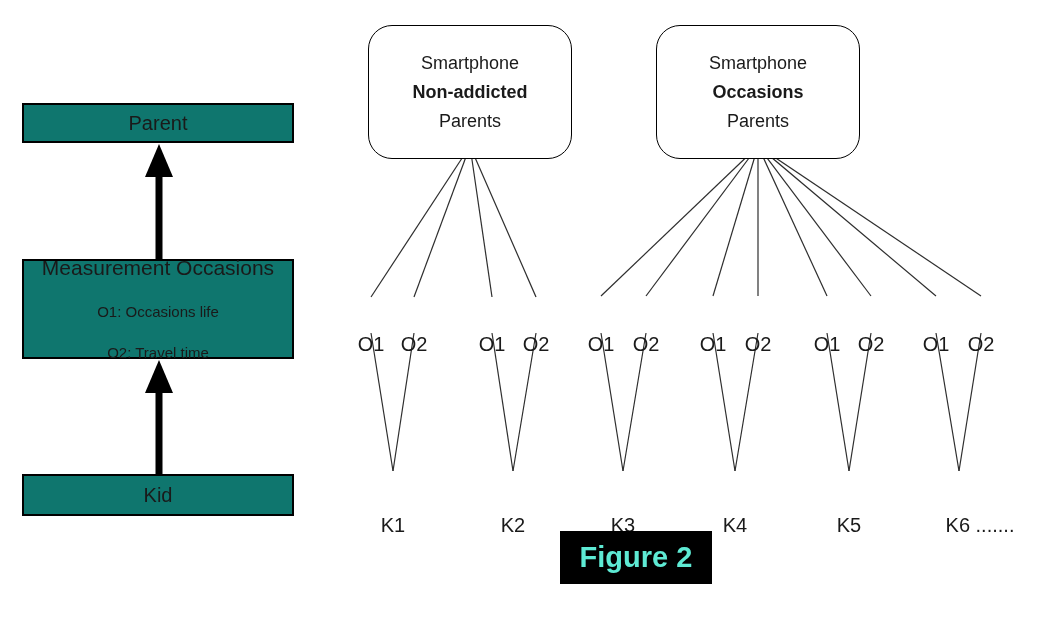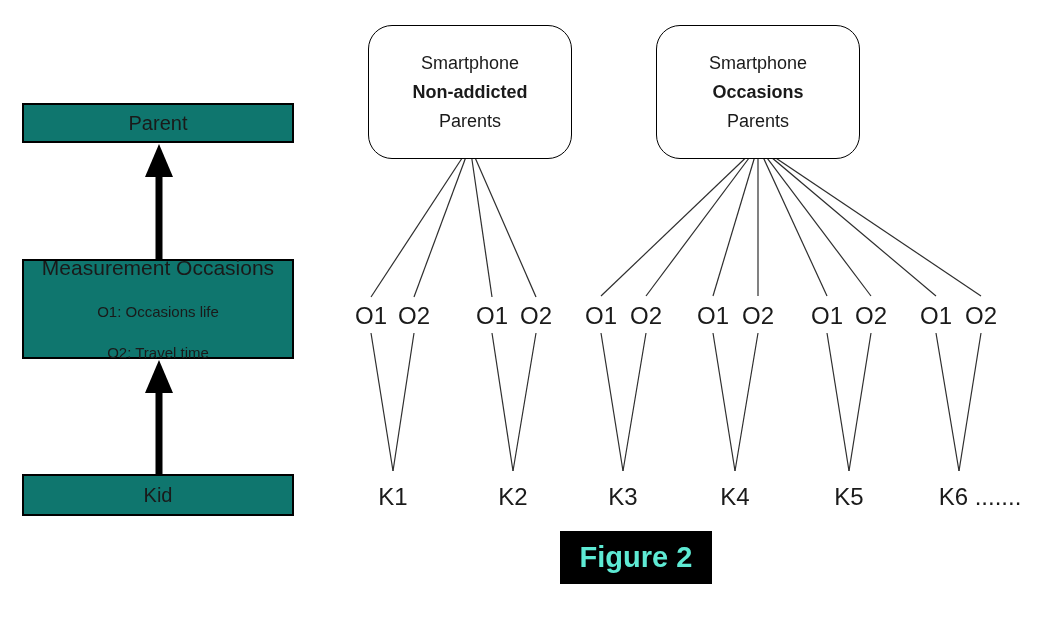--- a/index.html
+++ b/index.html
@@ -64,22 +64,23 @@
     line-height: 29px;
   }
   .group-box.non-addicted { left: 368px; }
   .group-box.addicted     { left: 656px; }
   .group-box .bold { font-weight: bold; }
 
   
   .o-label, .k-label {
     position: absolute;
     transform: translateX(-50%);
-    font-size: 24px;
+    font-size: 20px;
     white-space: nowrap;
+    margin-top: 31px;
   }
   .o-label { top: 302px; }
   .k-label { top: 483px; }
 
   
   .figure-caption {
     position: absolute;
     left: 560px;
     top: 531px;
     width: 152px;

